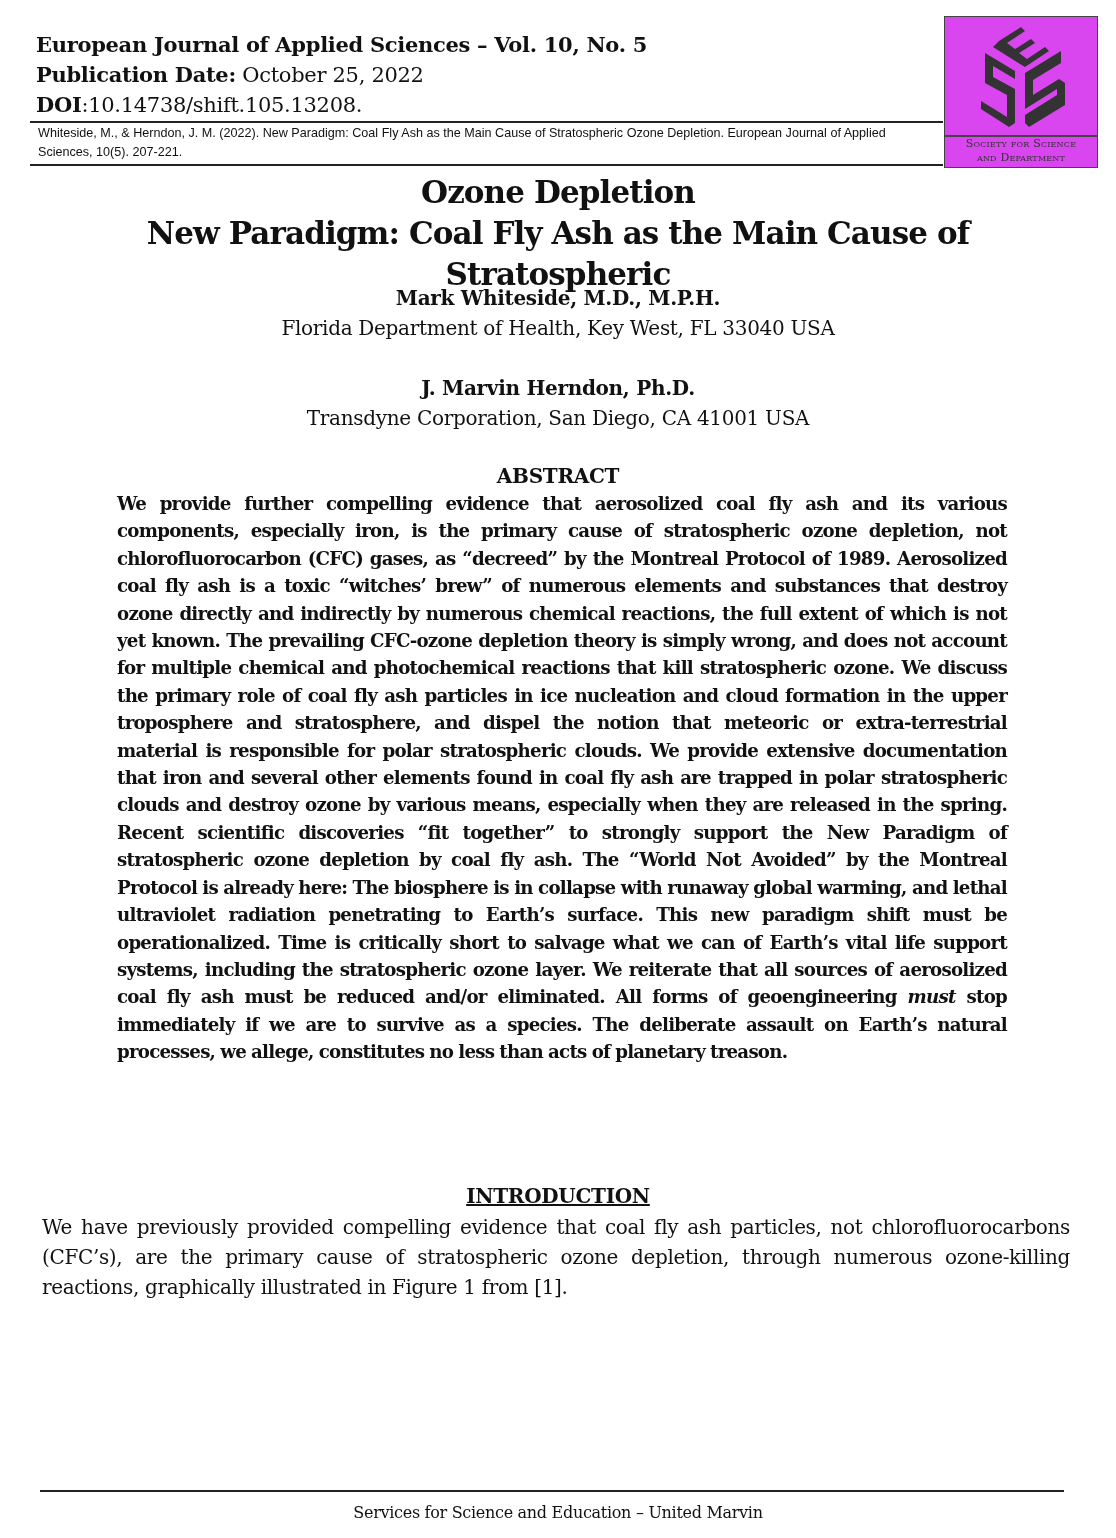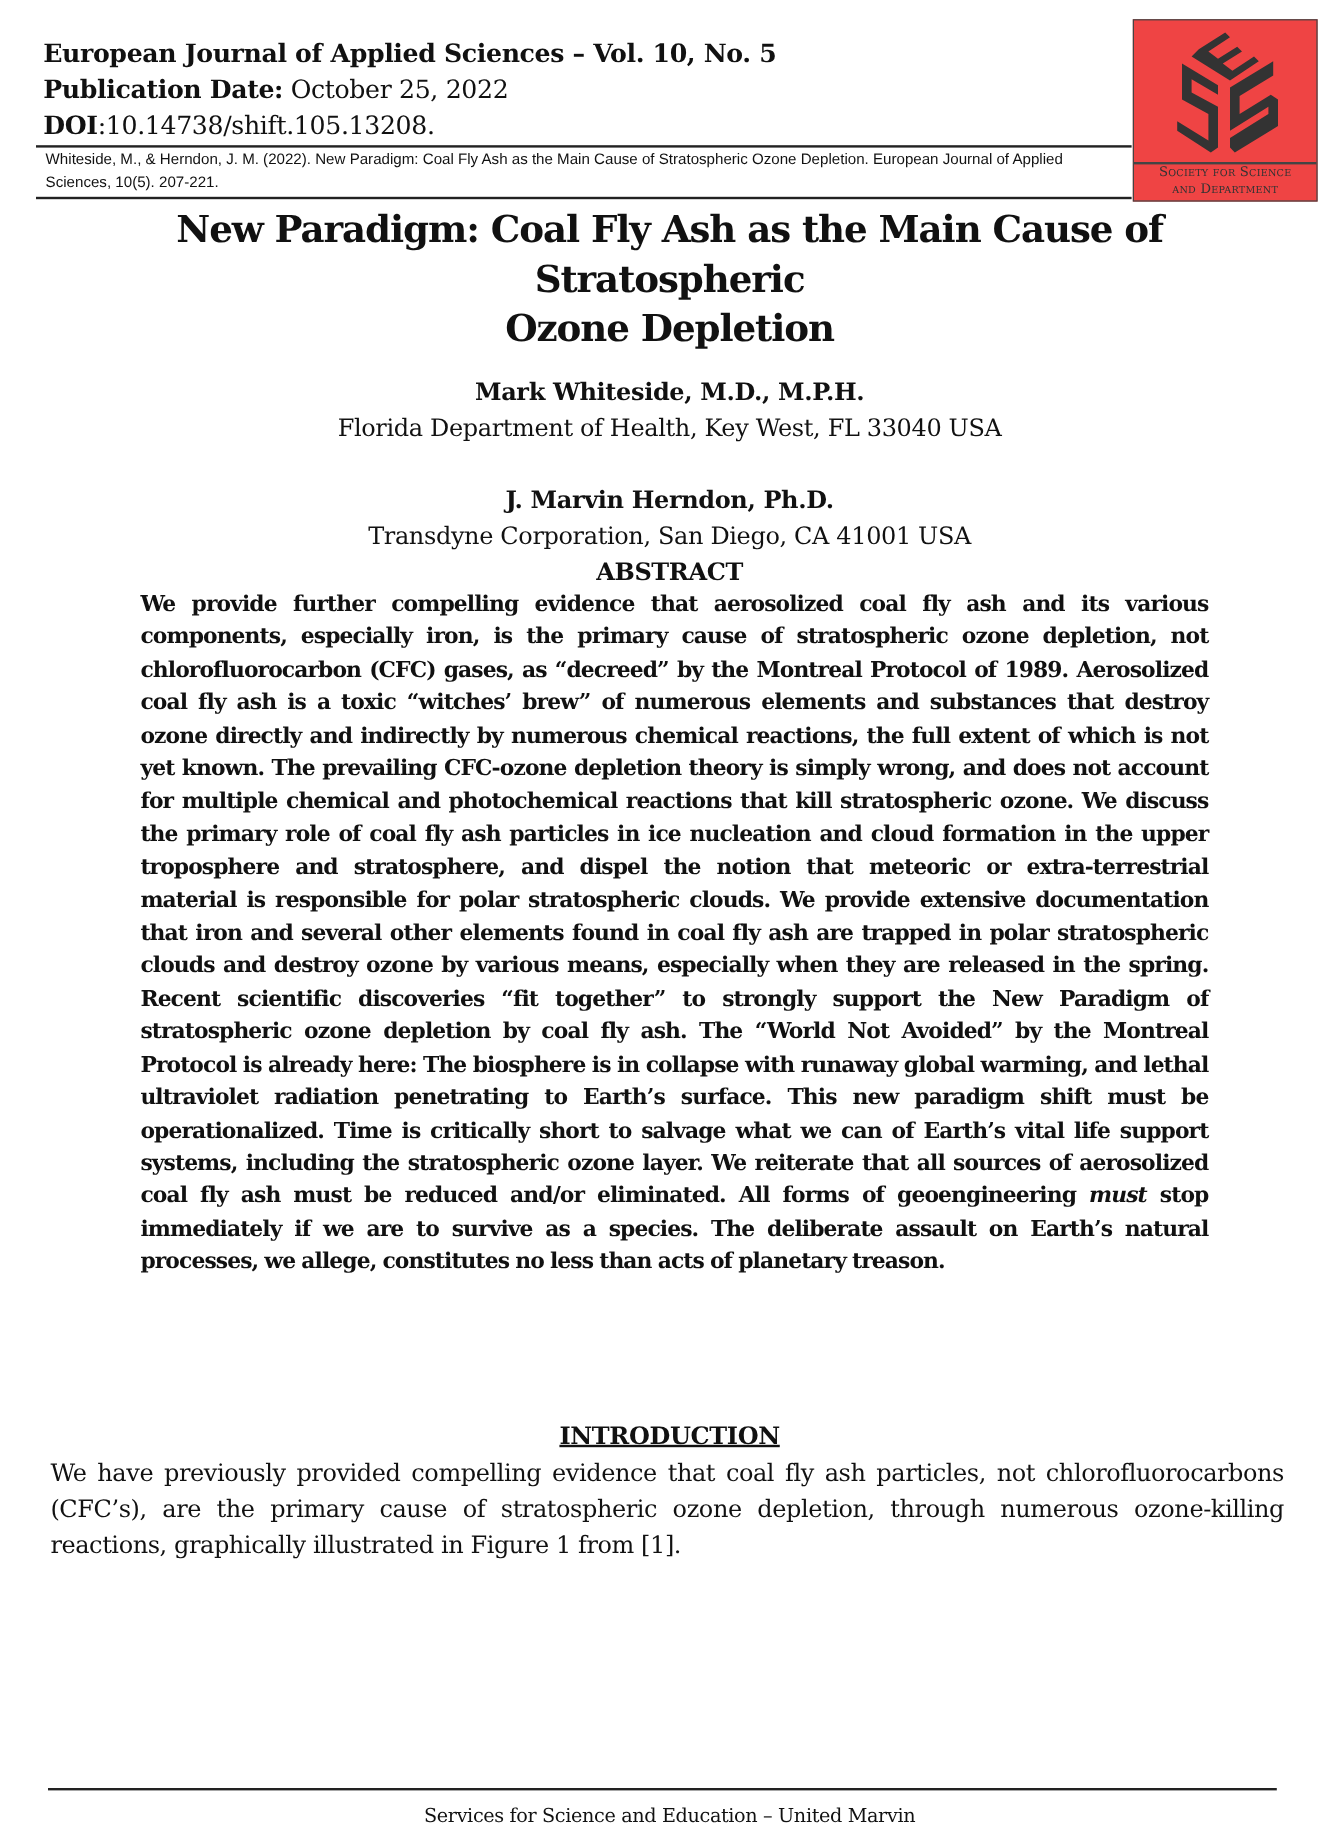--- a/index.html
+++ b/index.html
@@ -22,36 +22,36 @@
   .citation {
     position: absolute; left: 38px; top: 124px; width: 905px;
     font-family: "Liberation Sans", sans-serif; font-size: 12.6px; line-height: 19px;
     color: #111;
   }
   .rule-bottom {
     position: absolute; left: 30px; top: 164px; width: 913px; height: 2px; background: #222;
   }
   .logo-box {
     position: absolute; left: 944px; top: 16px; width: 154px; height: 152px;
-    border: 1.5px solid #444; box-sizing: border-box; background: #ef4444;
+    border: 1.5px solid #444; box-sizing: border-box; background: #d946ef;
   }
   .logo-mark { position: absolute; left: 14px; top: 6px; width: 124px; height: 108px; }
   .logo-divider { position: absolute; left: 0; top: 118px; width: 100%; height: 1.5px; background: #444; }
   .logo-text {
     position: absolute; left: 0; top: 120px; width: 100%; text-align: center;
     font-family: "DejaVu Serif", serif; font-size: 11px; line-height: 14px;
     font-variant: small-caps; color: #333; letter-spacing: 0.2px;
   }
   .title {
     position: absolute; left: 40px; top: 172px; width: 1036px; text-align: center;
     font-family: "DejaVu Serif", serif; font-weight: bold; font-size: 31px; line-height: 41px;
     letter-spacing: -0.9px;
   }
   .author { position: absolute; left: 0; width: 1116px; text-align: center; }
-  .author-name { font-weight: bold; font-size: 20px; line-height: 30px; letter-spacing: -0.3px; margin-top: 28px; }
+  .author-name { font-weight: bold; font-size: 20px; line-height: 30px; letter-spacing: -0.3px; }
   .author-aff { font-size: 20px; line-height: 30px; letter-spacing: -0.3px; }
   .section-heading {
     position: absolute; left: 0; width: 1116px; text-align: center;
     font-weight: bold; font-size: 20px; line-height: 28px; letter-spacing: -0.3px;
   }
   .abstract {
     position: absolute; left: 117px; top: 490px; width: 890px;
     font-weight: bold; font-size: 18.2px; line-height: 27.4px; text-align: justify;
     letter-spacing: -0.75px; word-spacing: -0.5px;
   }
@@ -90,22 +90,22 @@
     </g>
   </svg>
   <div class="logo-divider"></div>
   <div class="logo-text">
     <div>Society for Science</div>
     <div>and Department</div>
   </div>
 </div>
 
 <div class="title">
+  <div>Ozone Depletion</div>
   <div>New Paradigm: Coal Fly Ash as the Main Cause of Stratospheric</div>
-  <div>Ozone Depletion</div>
 </div>
 
 <div class="author" style="top:283px;">
   <div class="author-name">Mark Whiteside, M.D., M.P.H.</div>
   <div class="author-aff">Florida Department of Health, Key West, FL 33040 USA</div>
 </div>
 <div class="author" style="top:373px;">
   <div class="author-name">J. Marvin Herndon, Ph.D.</div>
   <div class="author-aff">Transdyne Corporation, San Diego, CA 41001 USA</div>
 </div>

